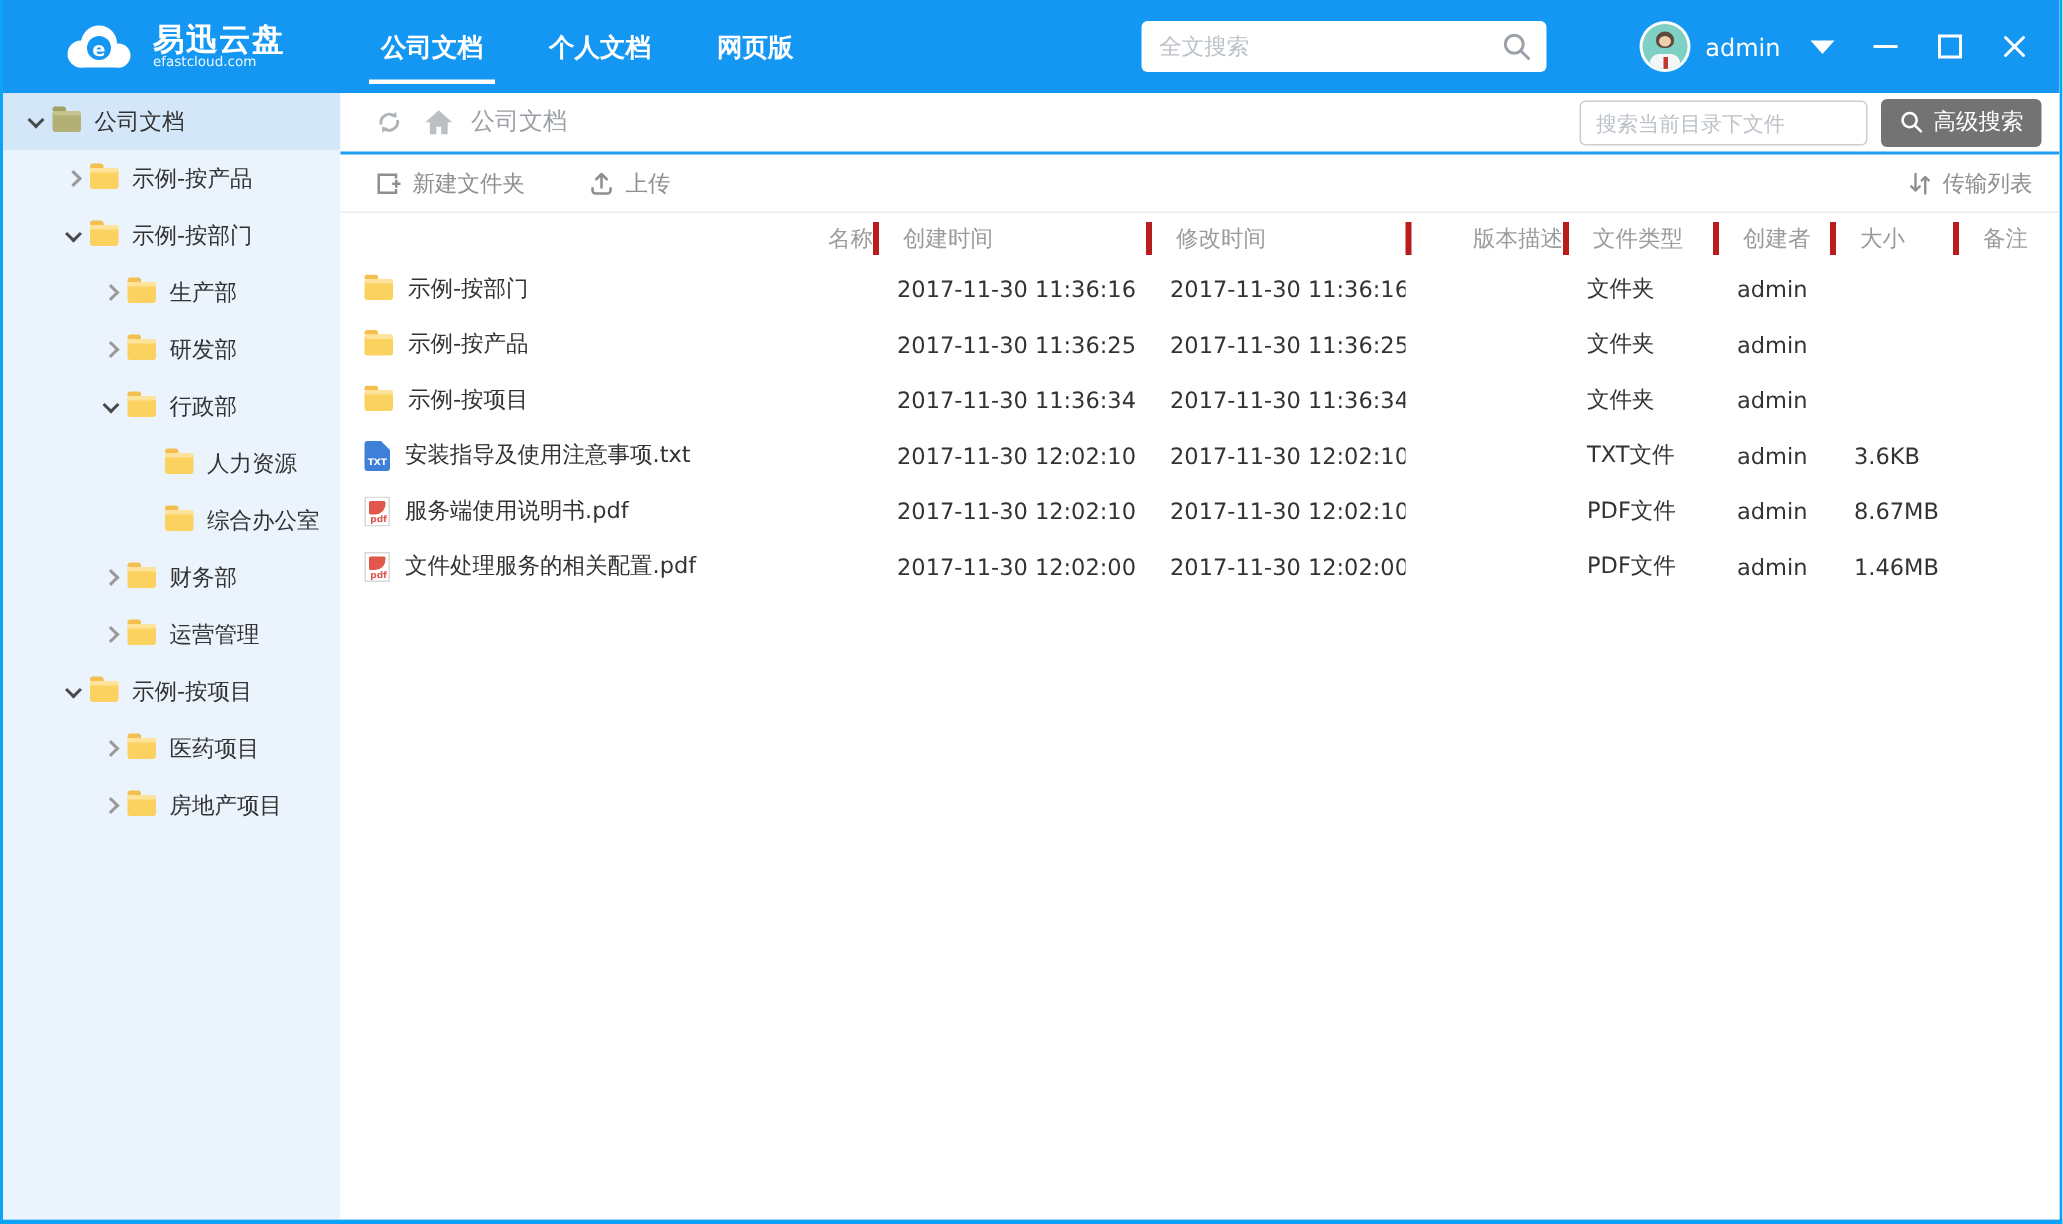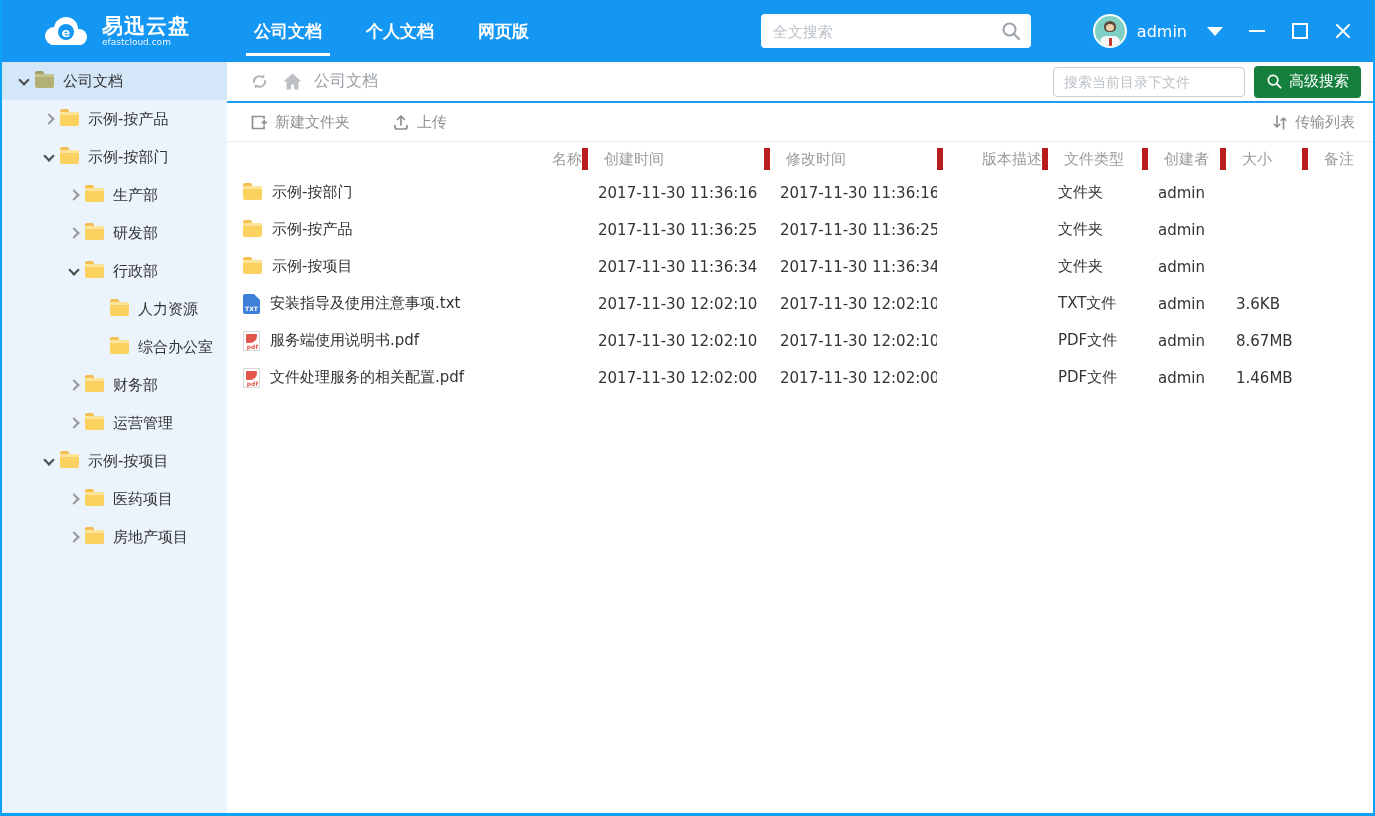--- a/index.html
+++ b/index.html
@@ -53,30 +53,30 @@
   .fold.olive::before{background:#a2a065;}
   .fold.olive::after{background:#c6c48e;}
   
   .main{flex:1;display:flex;flex-direction:column;background:#fff;min-width:0;}
   .pathbar{height:39px;display:flex;align-items:center;padding:0 12px 0 23px;border-bottom:2px solid #1e9df1;}
   .crumb-txt{color:#9aa0a6;font-size:16px;margin-left:12px;}
   .icon-gap{margin-left:14px;display:flex;}
   .dirsearch{margin-left:auto;position:relative;}
   .dirsearch input{width:170px;height:28px;border:1px solid #ccc;border-radius:4px;padding:0 10px;
        font-size:14px;color:#555;outline:none;}
-  .adv-btn{height:32px;margin-left:9px;background:#15803d;border-radius:4px;color:#fff;font-size:15px;
+  .adv-btn{height:32px;margin-left:9px;background:#737373;border-radius:4px;color:#fff;font-size:15px;
        display:flex;align-items:center;gap:6px;padding:0 12px;cursor:pointer;}
   .toolbar{height:38px;display:flex;align-items:center;padding-left:23px;color:#8f8f8f;font-size:15px;
        border-bottom:1px solid #ededed;}
   .tool{display:flex;align-items:center;gap:7px;cursor:pointer;}
   .tool + .tool{margin-left:42px;text-align:right;}
   .tool.right{margin-left:auto;margin-right:18px;}
   
   .thead{display:flex;align-items:center;height:30px;color:#9b9b9b;font-size:15px;margin-top:2px;}
-  .th{box-sizing:border-box;height:22px;line-height:22px;padding-left:16px;border-left:6px solid #b91c1c;flex:0 0 auto;}
+  .th{box-sizing:border-box;height:22px;line-height:22px;padding-left:16px;border-left:4px solid #b91c1c;flex:0 0 auto;}
   .th:first-child{border-left:none;}
   .trow{display:flex;align-items:center;height:37px;font-size:15px;color:#333;cursor:pointer;}
   .td{box-sizing:border-box;padding-left:16px;flex:0 0 auto;white-space:nowrap;overflow:hidden;}
   .c-name{width:355px;text-align:right;}.c-created{width:182px;}.c-modified{width:173px;}.c-version{width:105px;text-align:right;}
   .c-type{width:100px;}.c-creator{width:78px;}.c-size{width:82px;}.c-note{flex:1 1 auto;}
   .td.c-name{display:flex;align-items:center;gap:10px;}
   .ic-folder{width:19px;height:14px;background:#fbd15f;border-radius:2px;position:relative;flex:0 0 auto;}
   .ic-folder::before{content:"";position:absolute;top:-3px;left:0;width:9px;height:3px;background:#f3bf4e;border-radius:2px 2px 0 0;}
   .ic-folder::after{content:"";position:absolute;top:0;left:0;right:0;height:3px;background:#fee49a;border-radius:2px 2px 0 0;}
   .ic-txt{width:17px;height:20px;background:#3e7fd8;border-radius:2px;position:relative;flex:0 0 auto;}

